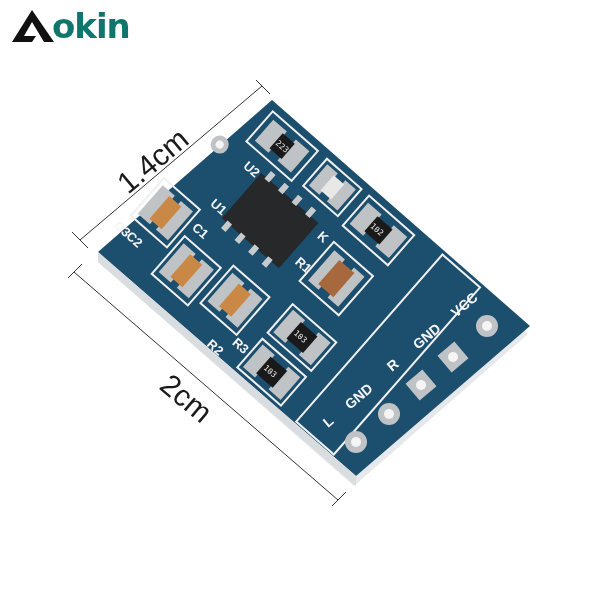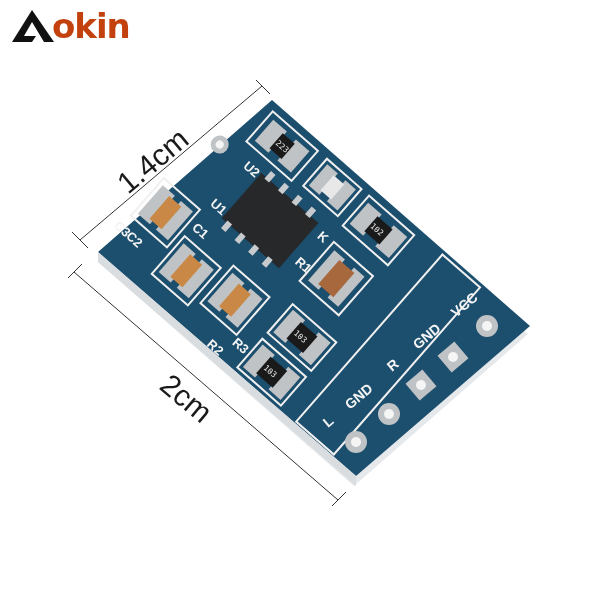--- a/index.html
+++ b/index.html
@@ -1,18 +1,18 @@
 <!DOCTYPE html>
 <html><head>
   <meta charset="utf-8">
   <style>
     html, body { margin: 0; padding: 0; background: #ffffff; }
     body { width: 600px; height: 600px; position: relative; overflow: hidden; font-family: "Liberation Sans", sans-serif; }
     .brand { position: absolute; left: 10px; top: 6px; height: 40px; display: flex; align-items: center; }
-    .brand-text { font-family: "DejaVu Sans", sans-serif; font-weight: bold; font-size: 34px; color: #c2410c; letter-spacing: -1px; margin-left: -4px; line-height: 1; }
+    .brand-text { font-family: "DejaVu Sans", sans-serif; font-weight: bold; font-size: 34px; color: #0f766e; letter-spacing: -1px; margin-left: -4px; line-height: 1; }
     svg.scene { position: absolute; left: 0; top: 0; }
     .dim-label { font-family: "Liberation Sans", sans-serif; font-size: 30px; fill: #1a1a1a; }
     .silk { font-family: "Liberation Sans", sans-serif; font-weight: bold; fill: #f4f4f4; }
     .smd-text { font-family: "DejaVu Sans Mono", monospace; font-size: 8px; fill: #e8e8e8; }
   </style>
 </head>
 <body>
 
 <div class="brand">
   <svg width="46" height="40" viewBox="0 0 46 40">

